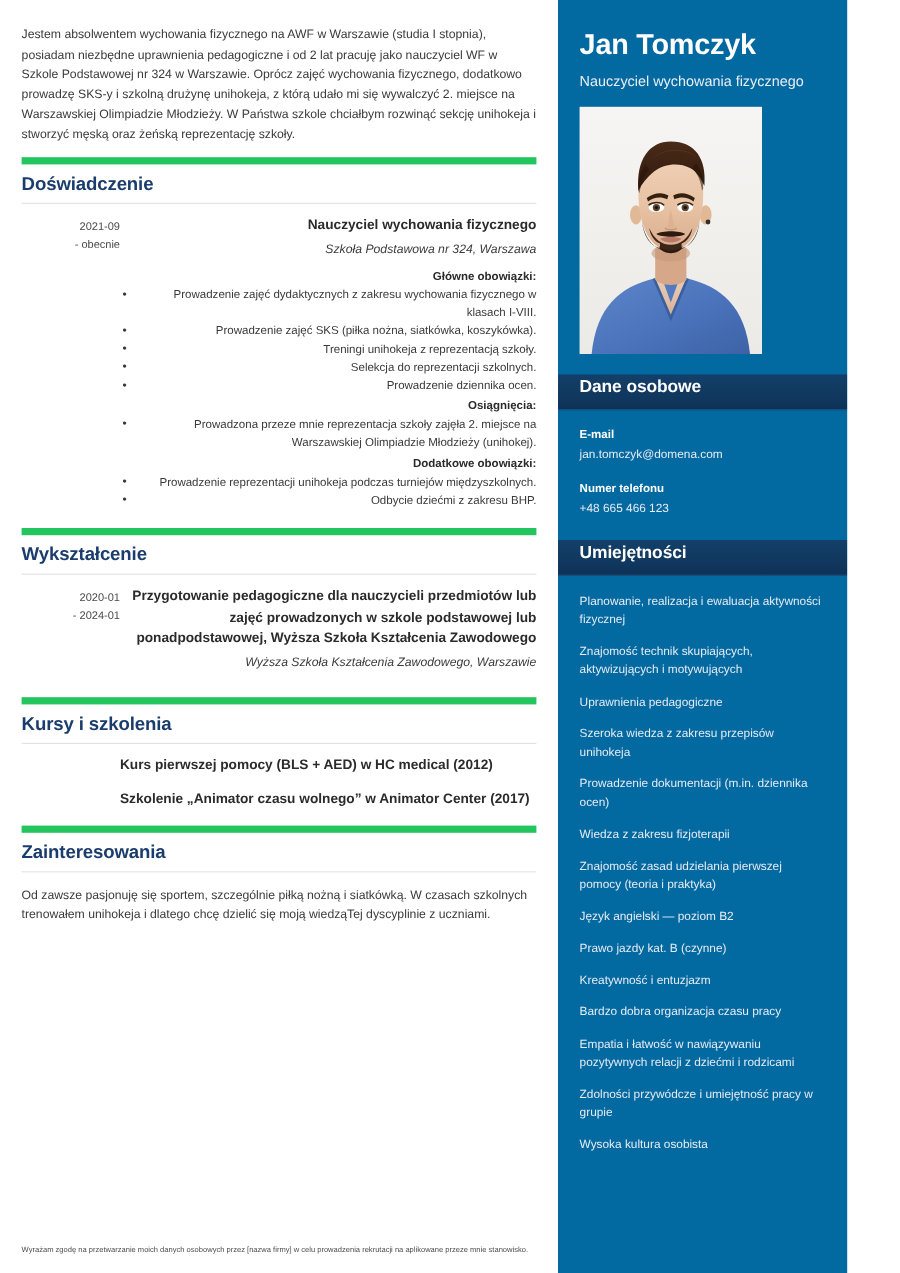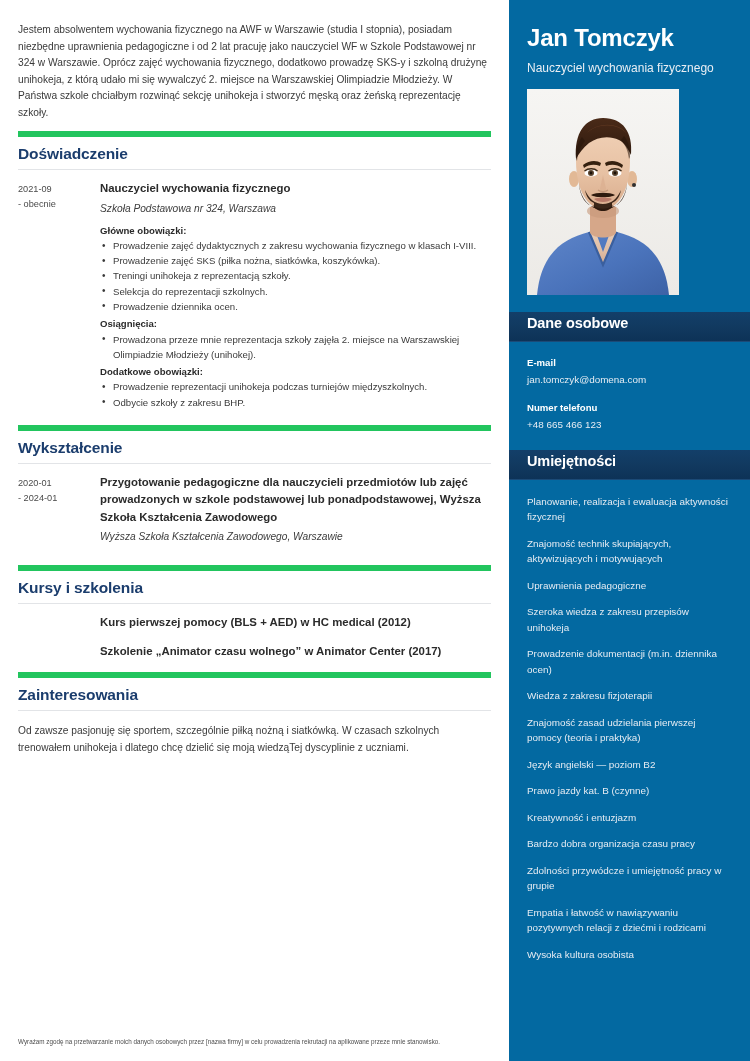--- a/index.html
+++ b/index.html
@@ -18,21 +18,21 @@
 
   .page {
     width: 750px;
     height: 1061px;
     display: flex;
     position: relative;
   }
 
   
   .main-col {
-    width: 509px;
+    width: 465px;
     height: 1061px;
     background: #ffffff;
     padding: 0;
     position: relative;
   }
 
   .main-inner {
     padding: 18px 18px 0 18px;
   }
 
@@ -60,21 +60,21 @@
     font-weight: bold;
     color: #1b3d6d;
     letter-spacing: -0.1px;
     line-height: 19px;
   }
 
   .entry {
     display: flex;
     margin-bottom: 12px;
   }
-  .entry:last-child { margin-bottom: 0; }
+  .entry:last-child { margin-bottom: 0; text-align: right; }
 
   .entry-dates {
     width: 82px;
     flex: 0 0 82px;
     font-size: 9.2px;
     line-height: 15px;
     color: #4a4a4a;
     padding-top: 2px;
   }
   .entry-dates div { white-space: nowrap; }
@@ -278,21 +278,21 @@
               </ul>
 
               <div class="sub-label">Osiągnięcia:</div>
               <ul class="bullets">
                 <li>Prowadzona przeze mnie reprezentacja szkoły zajęła 2. miejsce na Warszawskiej Olimpiadzie Młodzieży (unihokej).</li>
               </ul>
 
               <div class="sub-label">Dodatkowe obowiązki:</div>
               <ul class="bullets">
                 <li>Prowadzenie reprezentacji unihokeja podczas turniejów międzyszkolnych.</li>
-                <li>Odbycie szkoły z zakresu BHP.</li>
+                <li>Odbycie dziećmi z zakresu BHP.</li>
               </ul>
             </div>
           </div>
         </div>
       </div>
 
       <div class="section" style="margin-top:14px;">
         <div class="section-head">
           <h2>Wykształcenie</h2>
         </div>
@@ -445,21 +445,21 @@
         <li>Znajomość technik skupiających, aktywizujących i motywujących</li>
         <li>Uprawnienia pedagogiczne</li>
         <li>Szeroka wiedza z zakresu przepisów unihokeja</li>
         <li>Prowadzenie dokumentacji (m.in. dziennika ocen)</li>
         <li>Wiedza z zakresu fizjoterapii</li>
         <li>Znajomość zasad udzielania pierwszej pomocy (teoria i praktyka)</li>
         <li>Język angielski — poziom B2</li>
         <li>Prawo jazdy kat. B (czynne)</li>
         <li>Kreatywność i entuzjazm</li>
         <li>Bardzo dobra organizacja czasu pracy</li>
+        <li>Empatia i łatwość w nawiązywaniu pozytywnych relacji z dziećmi i rodzicami</li>
         <li>Zdolności przywódcze i umiejętność pracy w grupie</li>
-        <li>Empatia i łatwość w nawiązywaniu pozytywnych relacji z dziećmi i rodzicami</li>
         <li>Wysoka kultura osobista</li>
       </ul>
 
     </div>
   </div>
 
 </div>
 
 </body></html>

